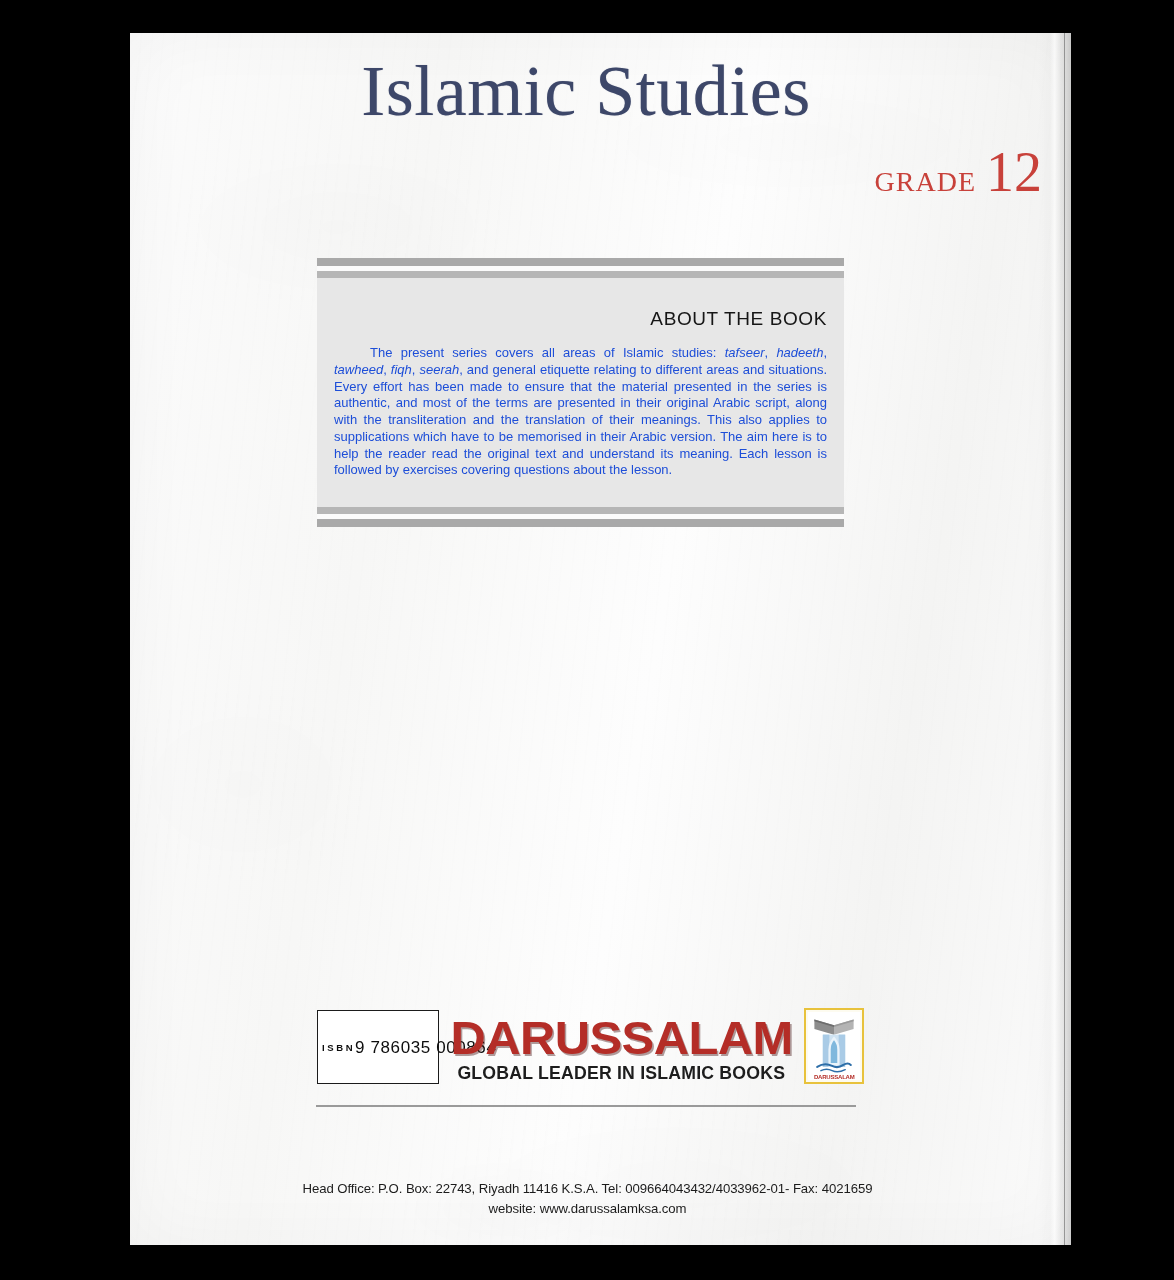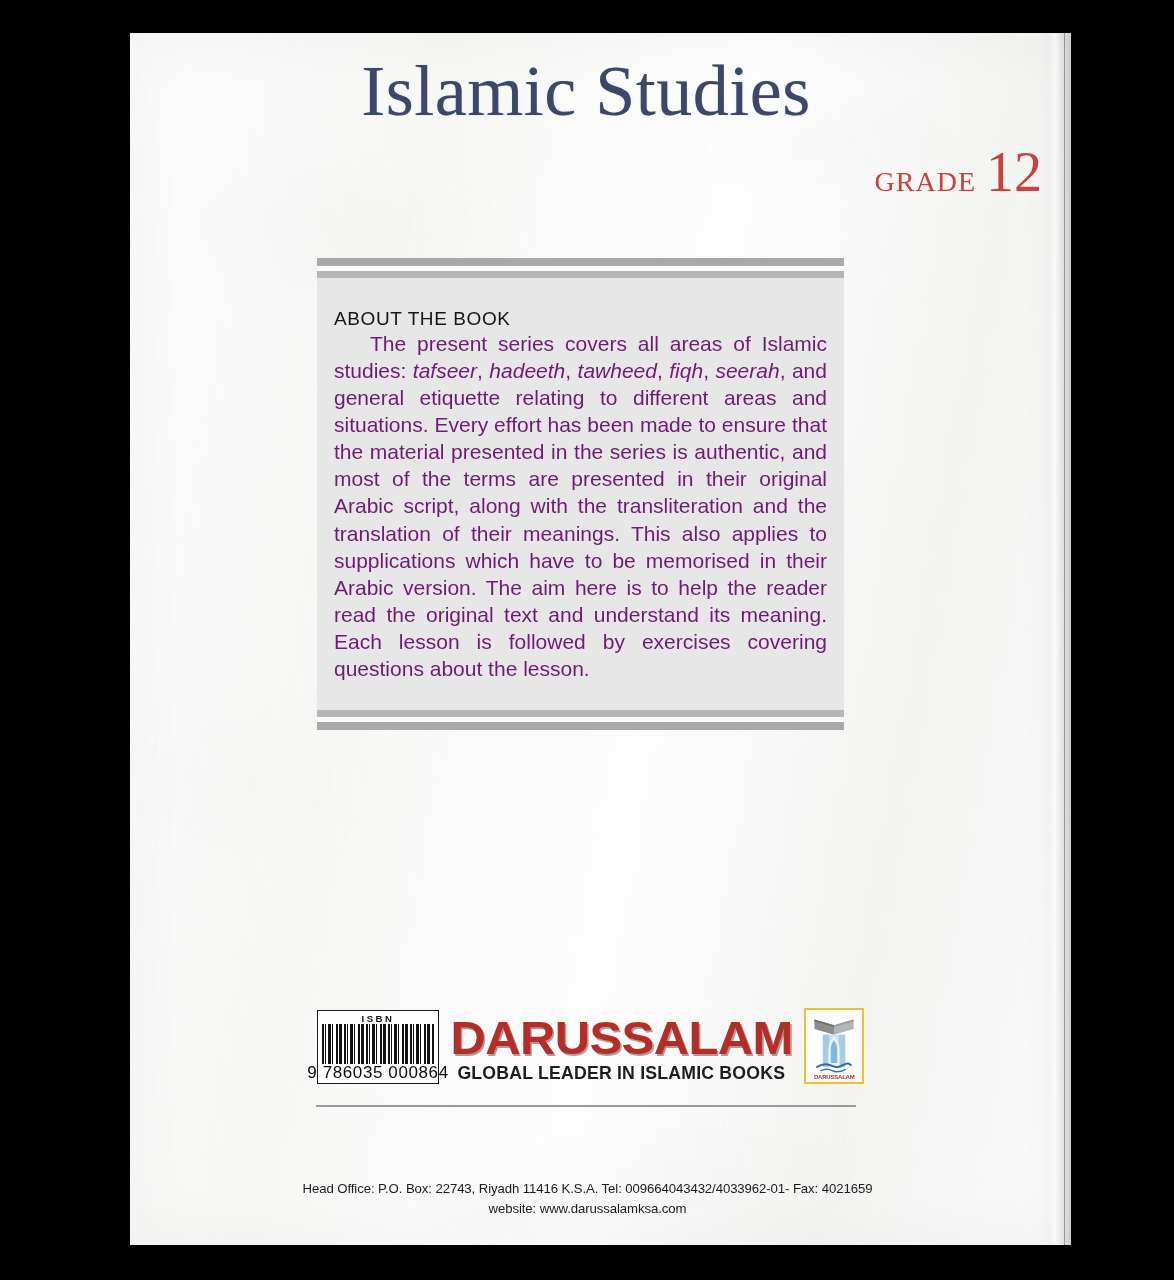--- a/index.html
+++ b/index.html
@@ -121,30 +121,31 @@
   }
   .rule-gap { height: 5px; background: #fbfbfb; }
   .rule-thin {
     height: 7px;
     background: #b6b6b6;
   }
   .panel-body {
     padding: 30px 17px 26px 17px;
   }
   .about-heading {
-    text-align: left;
+    text-align: right;
     font-size: 19px;
     letter-spacing: .6px;
     color: #161616;
+    margin-bottom: 15px;
     font-weight: 400;
   }
   .about-para {
-    font-size: 21px;
+    font-size: 13px;
     line-height: 1.29;
-    color: #701a75;
+    color: #1d4ed8;
     text-align: justify;
     text-justify: inter-word;
     text-indent: 36px;
     margin-bottom: 2px;
     hyphens: none;
   }
   .about-para em { font-style: italic; }
 
   
   .publisher-row {
@@ -157,21 +158,21 @@
     gap: 18px;
   }
 
   .barcode-box {
     width: 122px;
     height: 74px;
     border: 1.5px solid #1b1b1b;
     background: #ffffff;
     padding: 3px 4px 2px 4px;
     display: flex;
-    flex-direction: column;
+    flex-direction: row;
     align-items: center;
     justify-content: space-between;
   }
   .isbn-label {
     font-size: 9.5px;
     letter-spacing: 2.6px;
     color: #0d0d0d;
     font-weight: 700;
     line-height: 1;
   }

